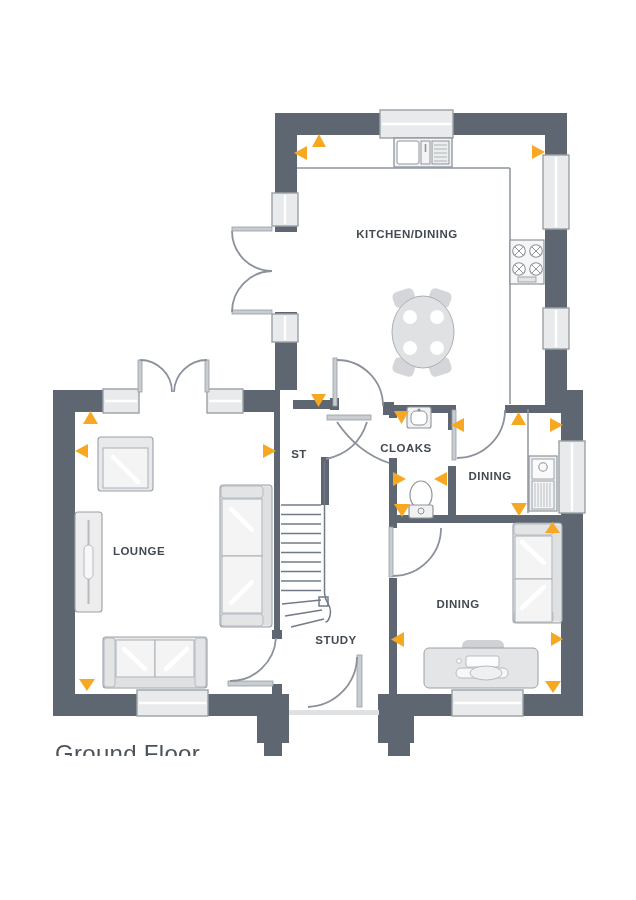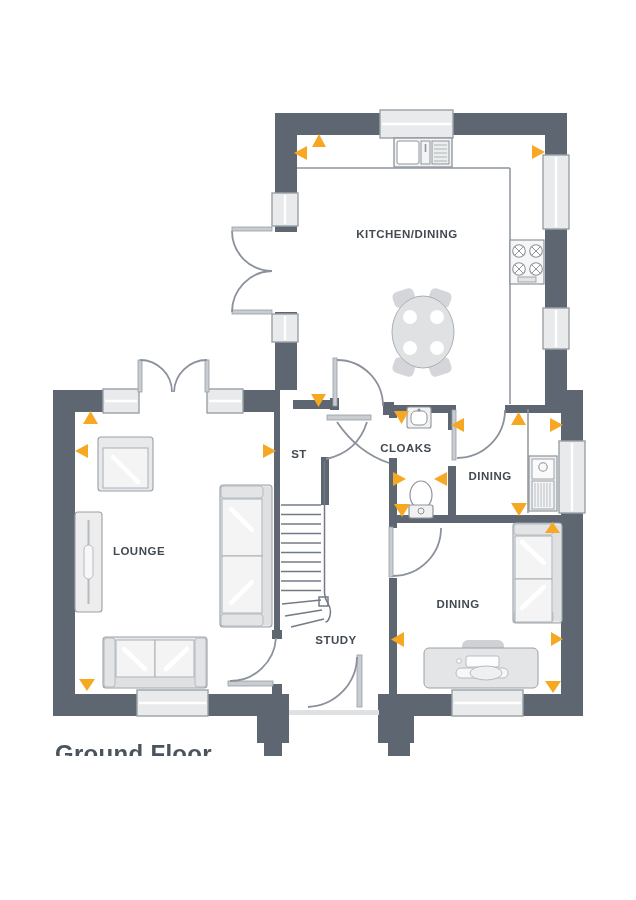--- a/index.html
+++ b/index.html
@@ -1,21 +1,21 @@
 <!DOCTYPE html>
 <html><head>
 <meta charset="utf-8">
 <style>
   html,body{margin:0;padding:0;background:#fff;}
   #canvas{position:relative;width:636px;height:756px;background:#ffffff;overflow:hidden;
           font-family:"Liberation Sans", sans-serif;}
   #plan-svg{position:absolute;left:0;top:0;}
   .lbl{position:absolute;transform:translate(-50%,-50%);font-size:11.5px;font-weight:700;
        letter-spacing:.5px;color:#434a52;white-space:nowrap;}
-  .title{position:absolute;font-size:24px;font-weight:700;color:#4b545c;letter-spacing:.3px;}
+  .title{position:absolute;font-size:24px;font-weight:400;color:#4b545c;letter-spacing:.3px;}
 </style>
 </head>
 <body>
 
 <div id="canvas">
 
 <svg id="plan-svg" width="636" height="900" viewBox="0 0 636 900">
 
   <g fill="#5d6671">
 

